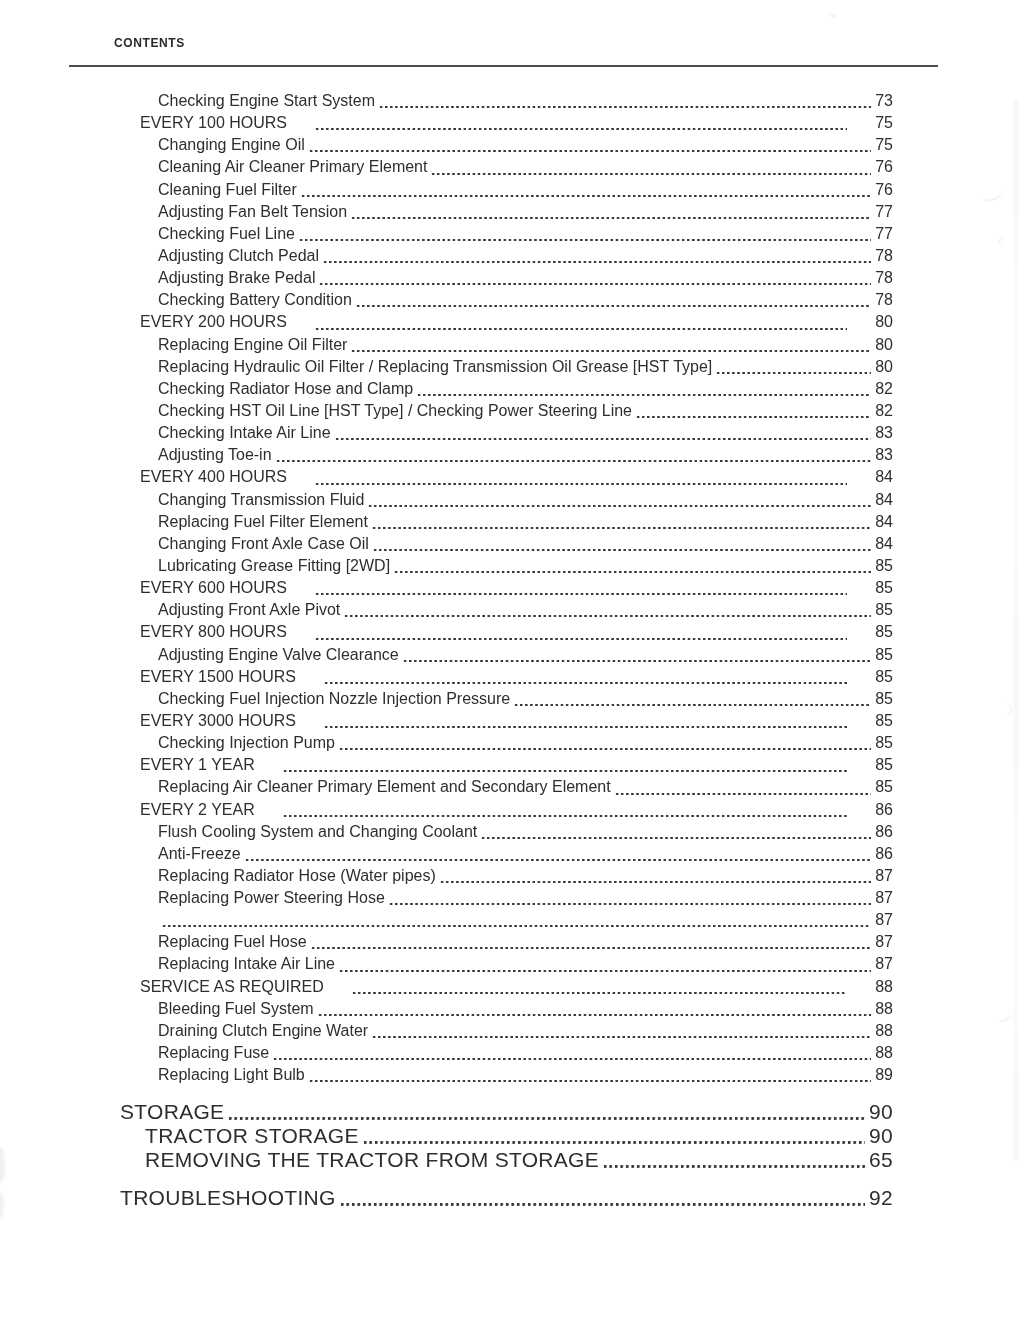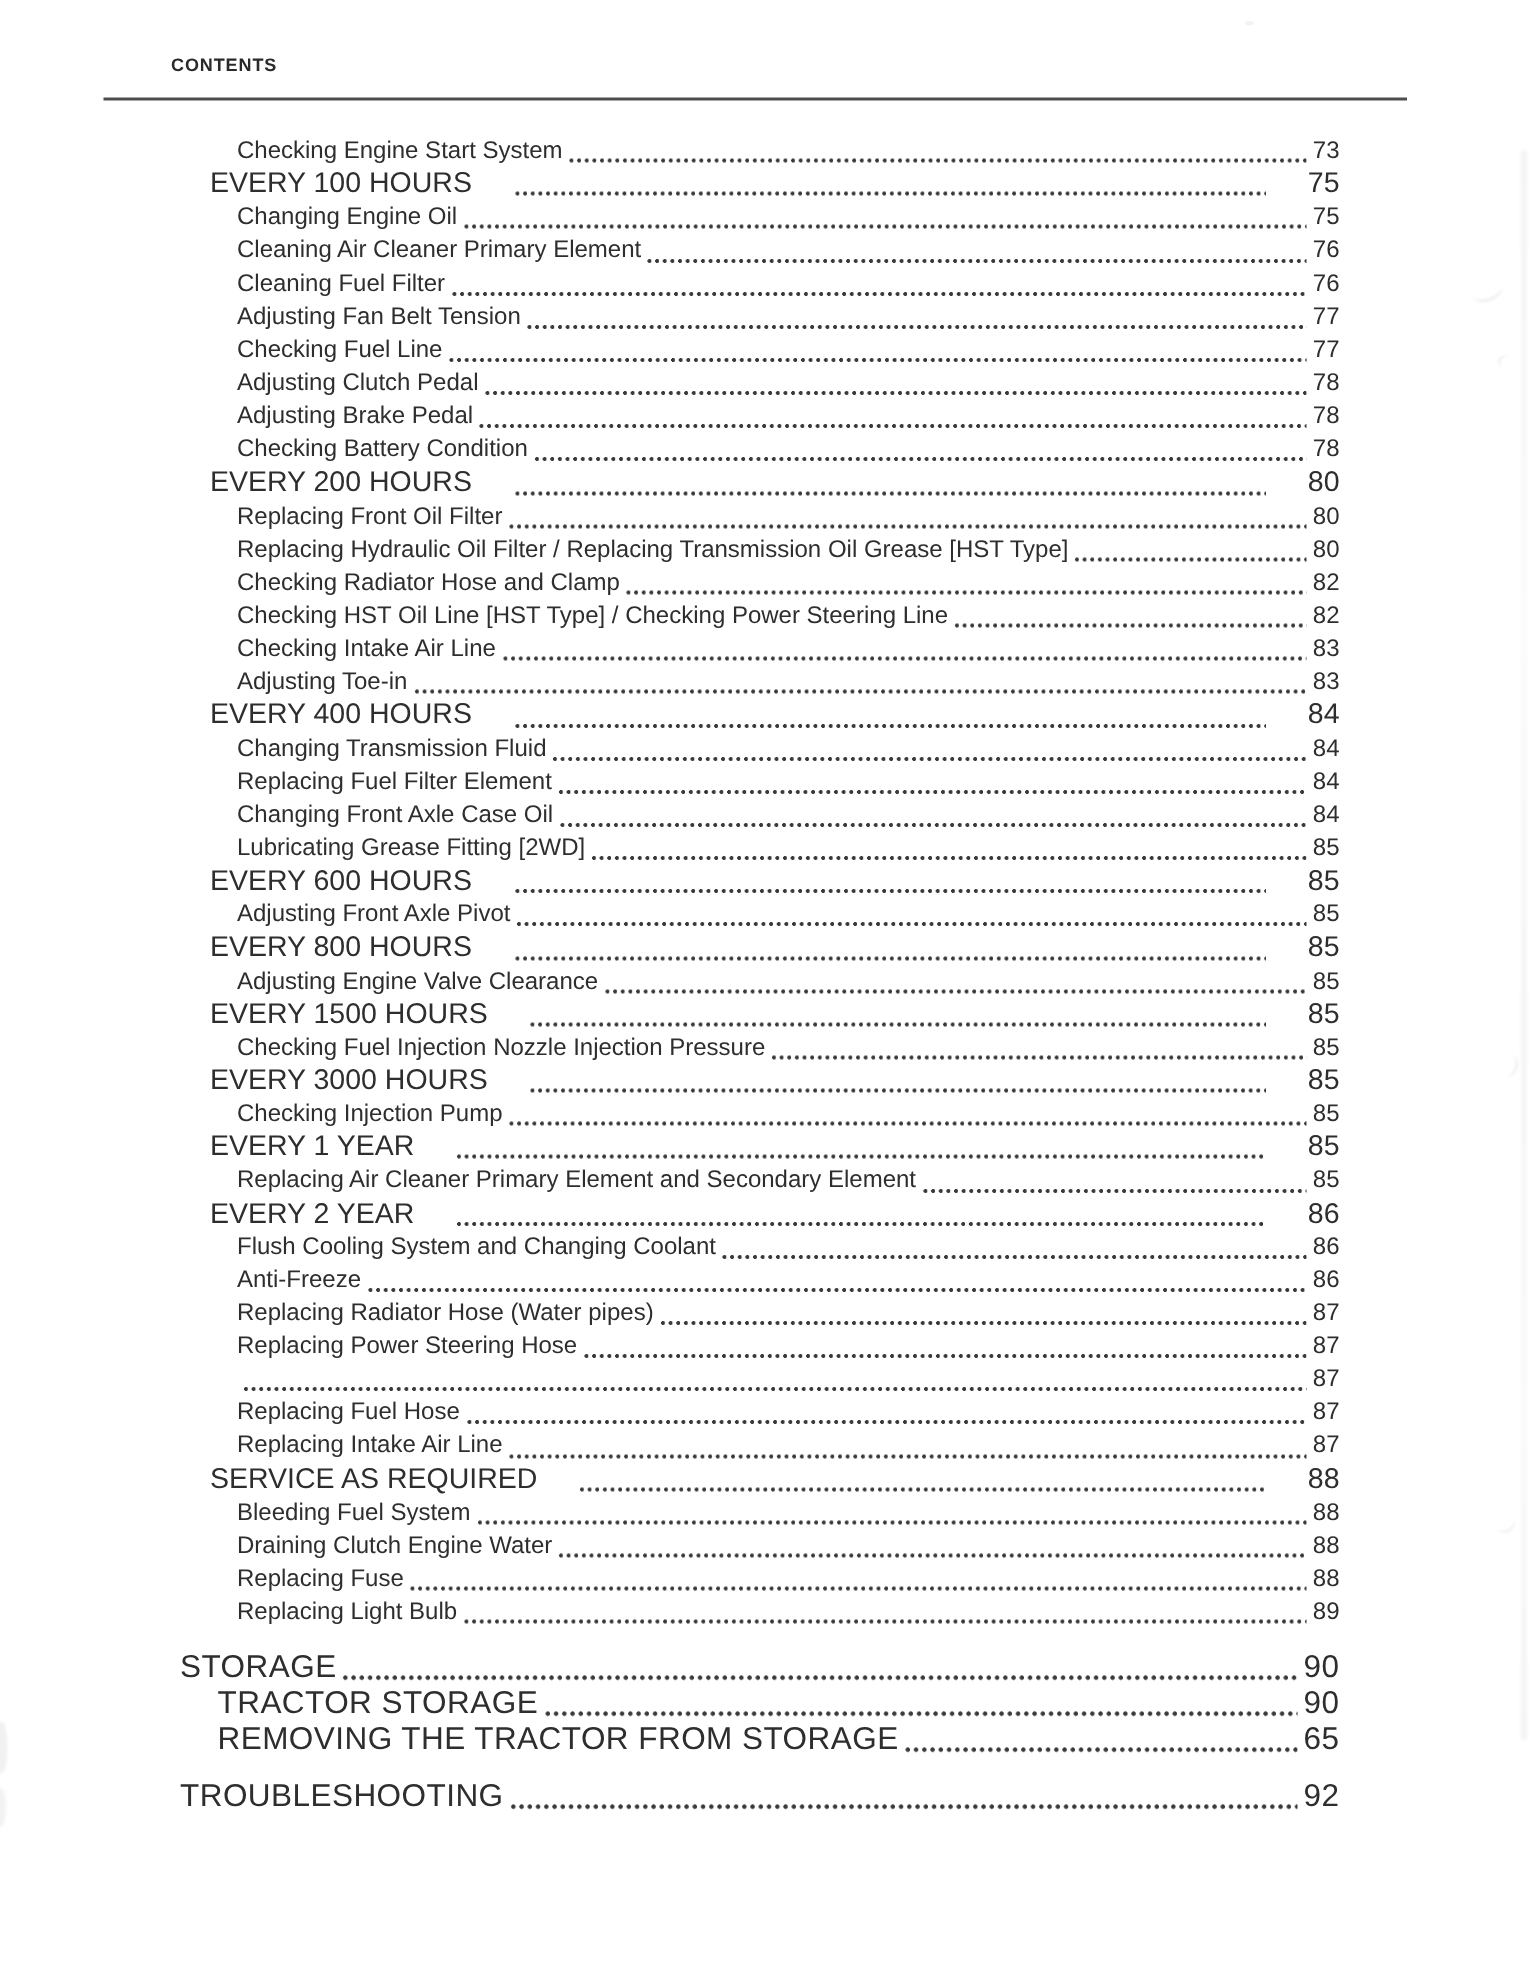--- a/index.html
+++ b/index.html
@@ -42,21 +42,21 @@
     display: flex;
     align-items: flex-start;
     height: 22.15px;
     font-size: 16px;
     line-height: 22.15px;
     white-space: nowrap;
     color: #2e2e2e;
   }
   .row.lvl1 { padding-left: 20px; }
   .row.lvl2 { padding-left: 38px; }
-  .row.lvl1:not(.large) { font-size: 19px; gap: 24px; }
+  .row.lvl1:not(.large) { font-size: 16px; gap: 24px; }
   .row.large {
     font-size: 21px;
     height: 24px;
     line-height: 24px;
     letter-spacing: 0.3px;
   }
   .row.large.lvl1 { padding-left: 25px; }
   .row.gap { margin-top: 14px; }
   .label { flex: 0 0 auto; }
   .leader {
@@ -167,21 +167,21 @@
       <span class="label">Checking Battery Condition</span>
       <span class="leader"></span>
       <span class="page-num">78</span>
     </div>
     <div class="row lvl1">
       <span class="label">EVERY 200 HOURS</span>
       <span class="leader"></span>
       <span class="page-num">80</span>
     </div>
     <div class="row lvl2">
-      <span class="label">Replacing Front Oil Filter</span>
+      <span class="label">Replacing Engine Oil Filter</span>
       <span class="leader"></span>
       <span class="page-num">80</span>
     </div>
     <div class="row lvl2">
       <span class="label">Replacing Hydraulic Oil Filter / Replacing Transmission Oil Grease [HST Type]</span>
       <span class="leader"></span>
       <span class="page-num">80</span>
     </div>
     <div class="row lvl2">
       <span class="label">Checking Radiator Hose and Clamp</span>

